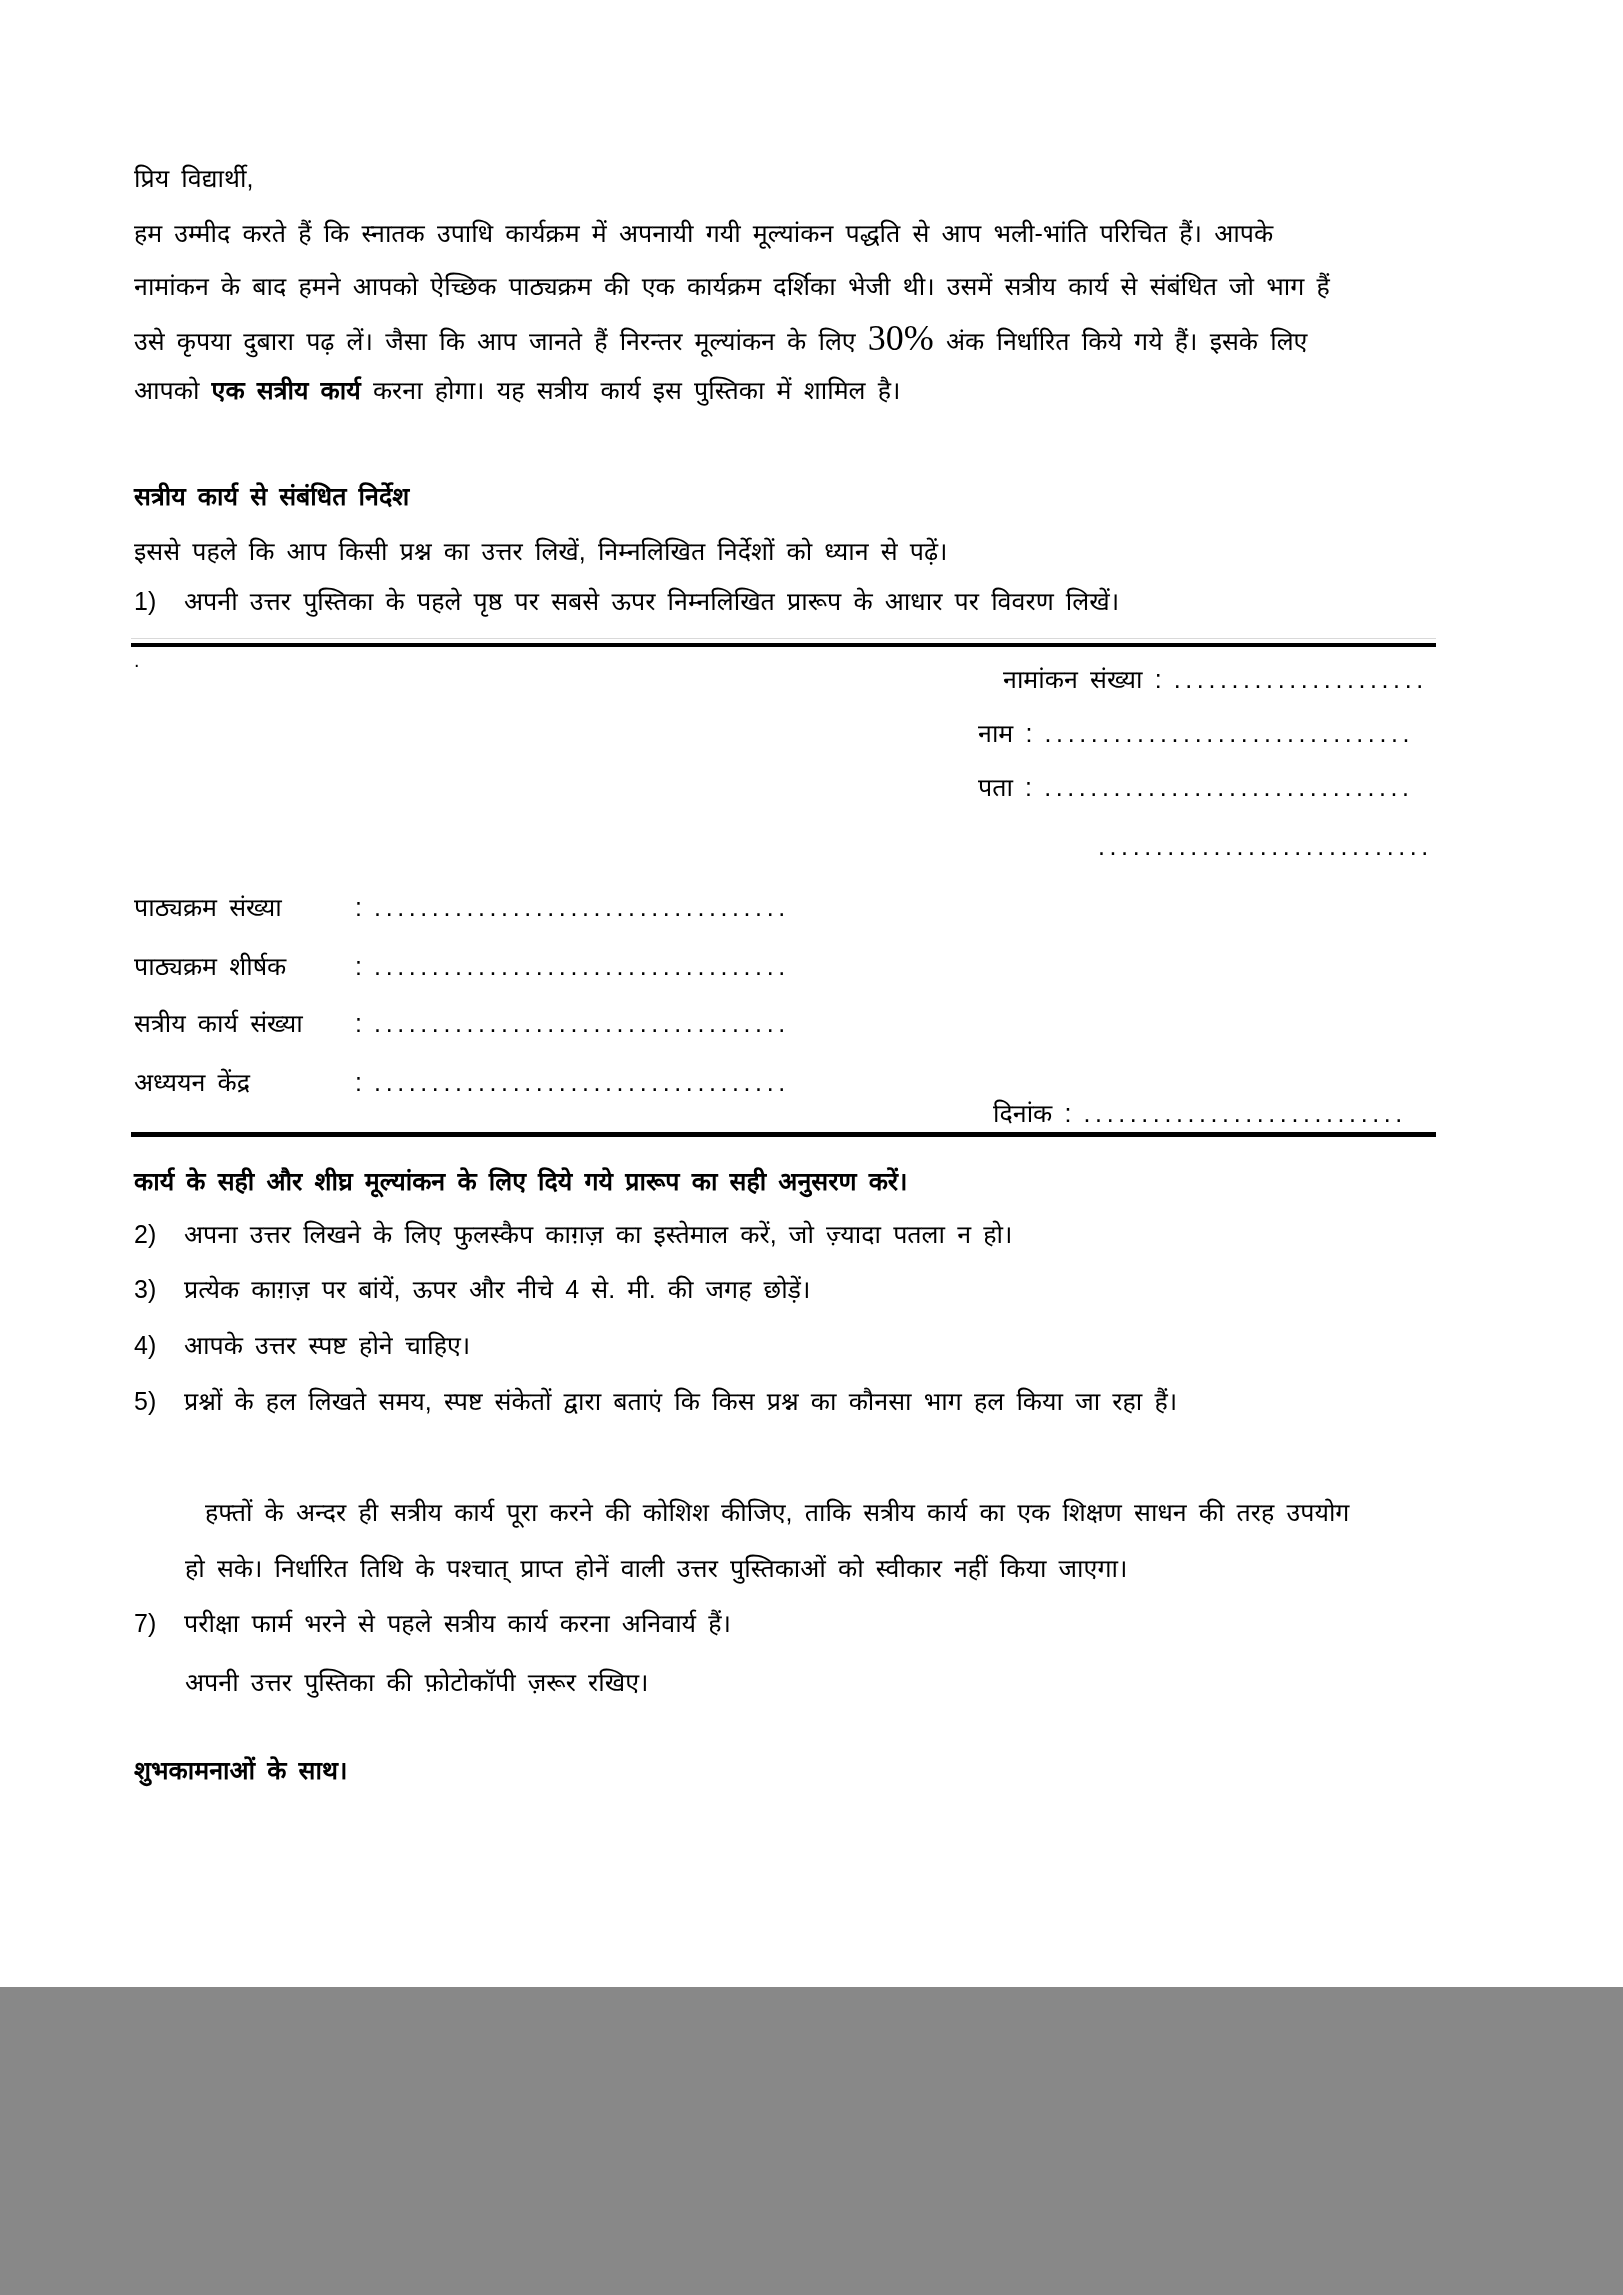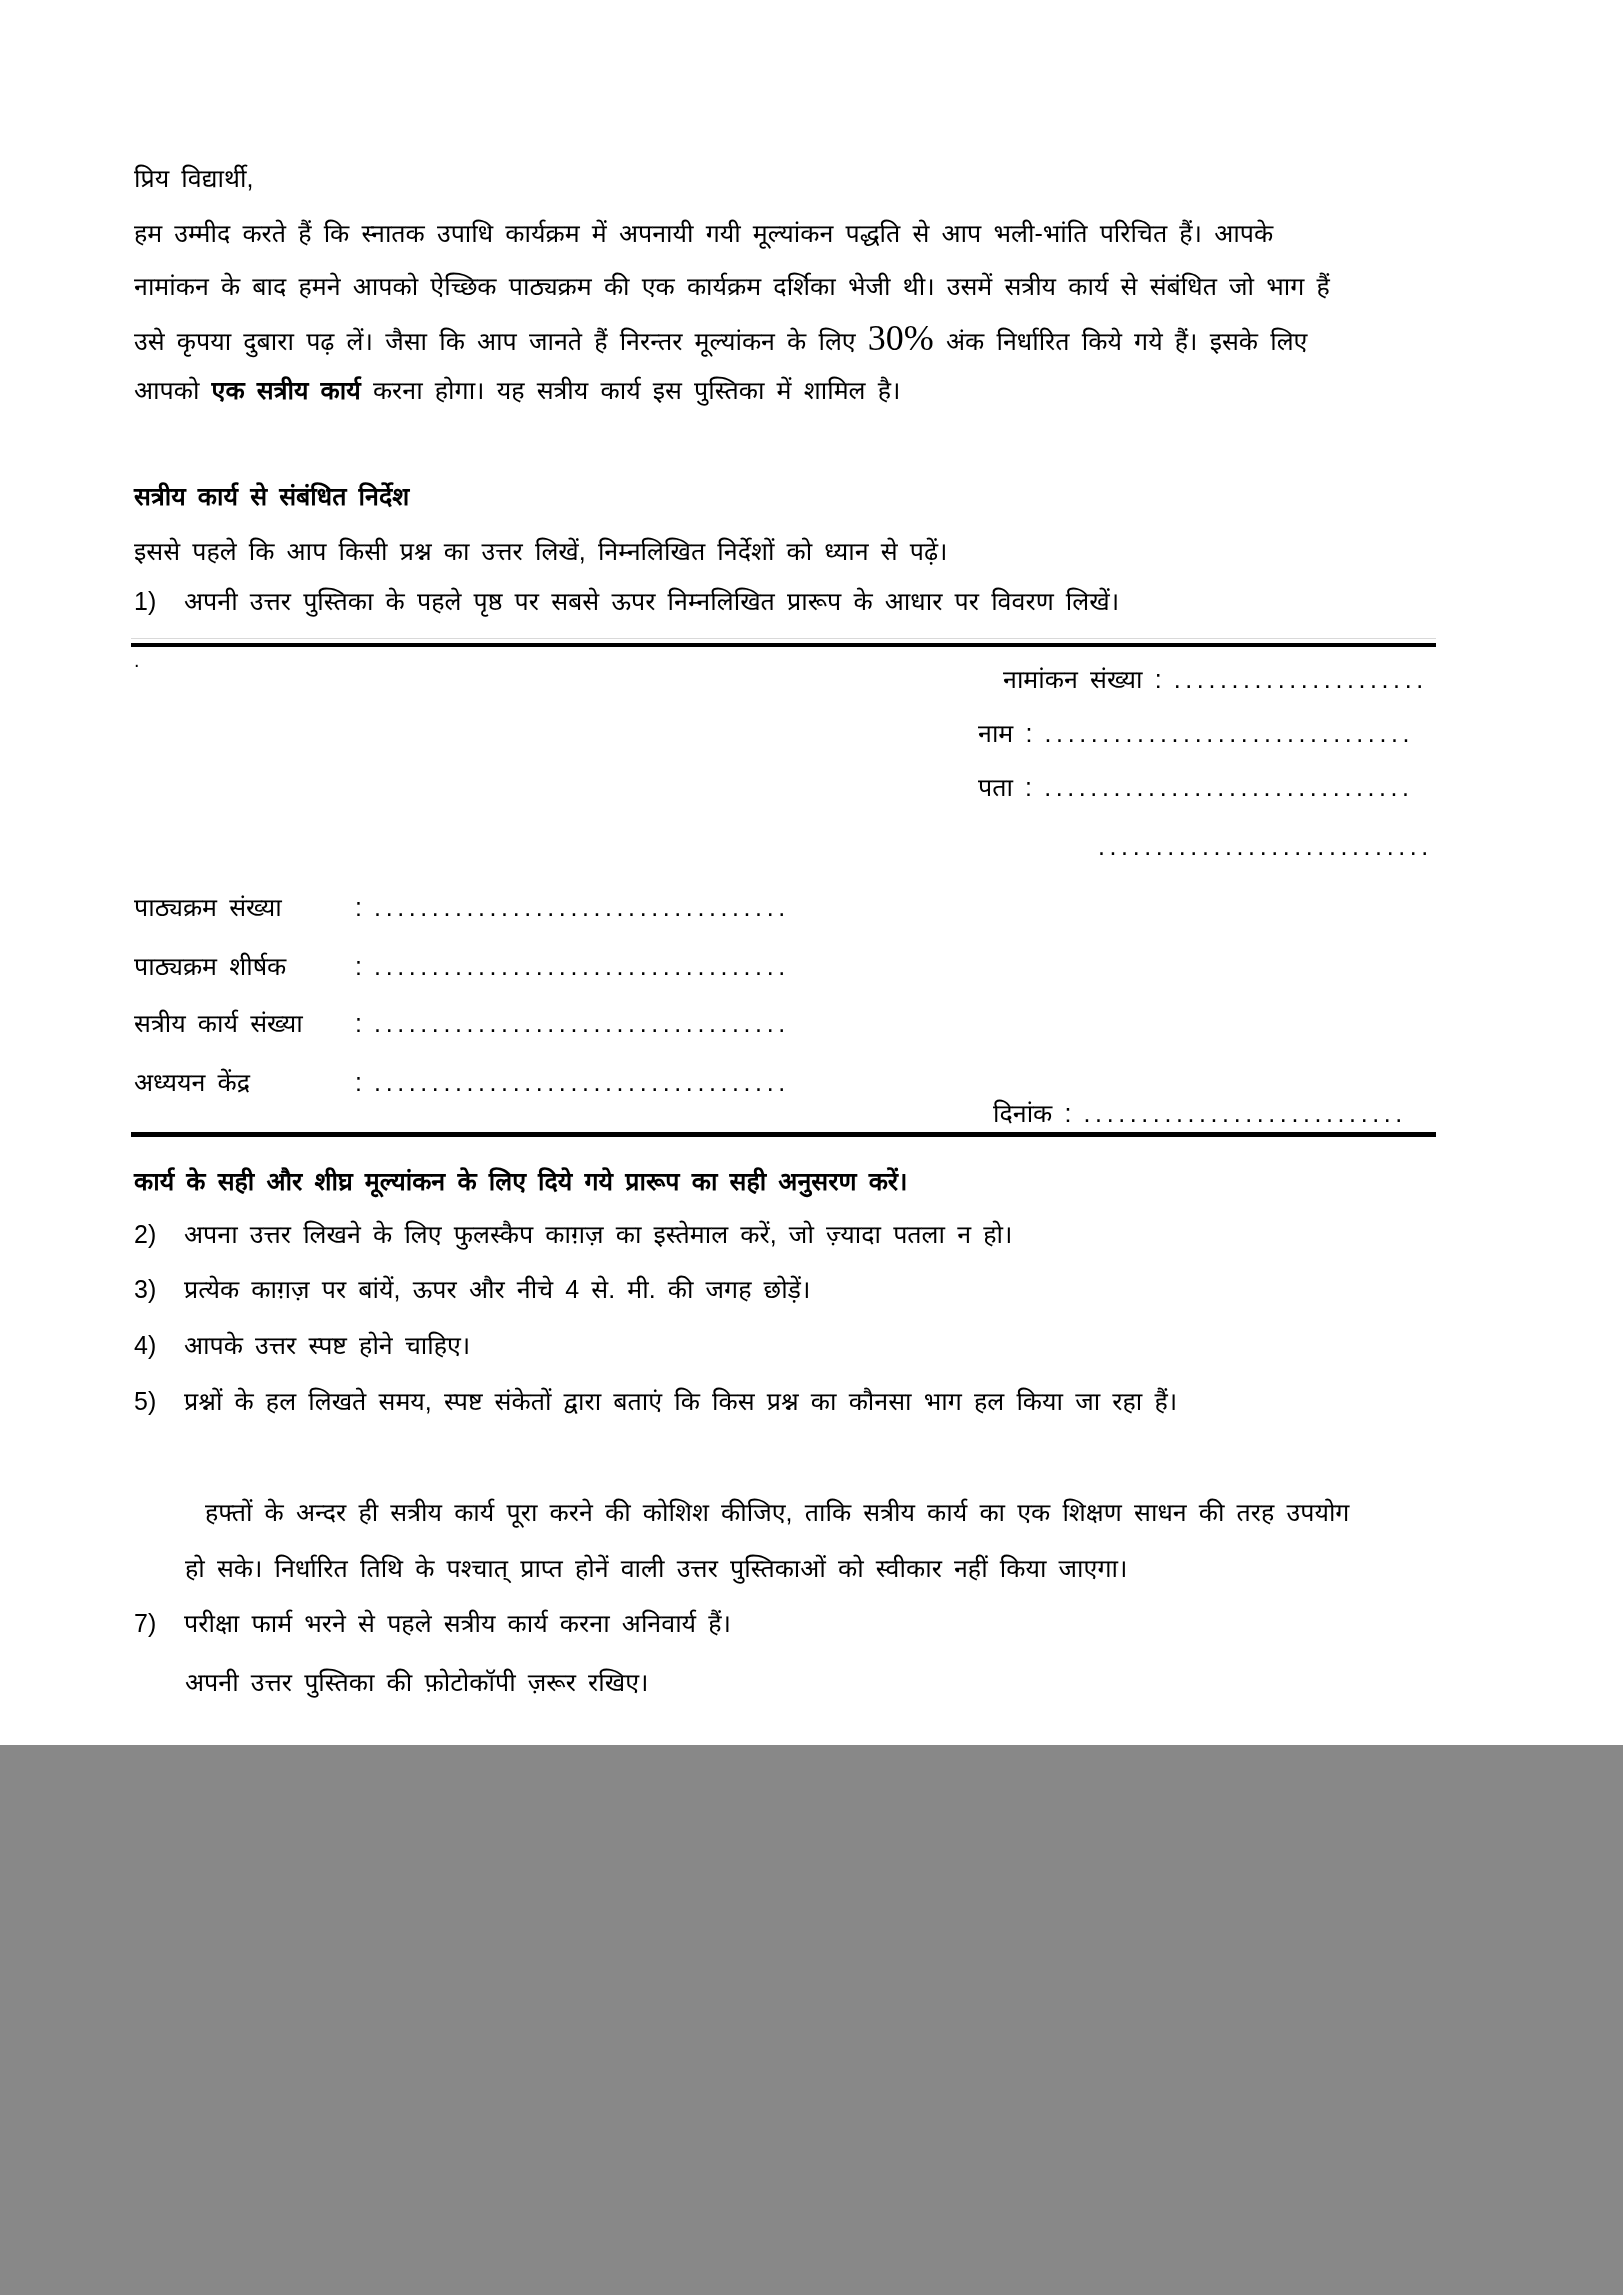--- a/index.html
+++ b/index.html
@@ -1,18 +1,18 @@
 <!DOCTYPE html>
 <html style="font-size:10.5px"><head>
 <meta charset="utf-8">
 <style>
   html,body{margin:0;padding:0;background:#888;}
   .page{
     position:relative;
-    width:1623px;height:1745px;
+    width:1623px;height:1987px;
     margin:0 auto;
     background:#ffffff;
     color:#000000;
     font-family:"Liberation Sans", sans-serif;
     font-size:25px;
     overflow:hidden;
   }
   .abs{position:absolute;white-space:nowrap;line-height:41px;word-spacing:5.2px;}
   .b{font-weight:bold;}
   .num{display:inline-block;width:50px;}

